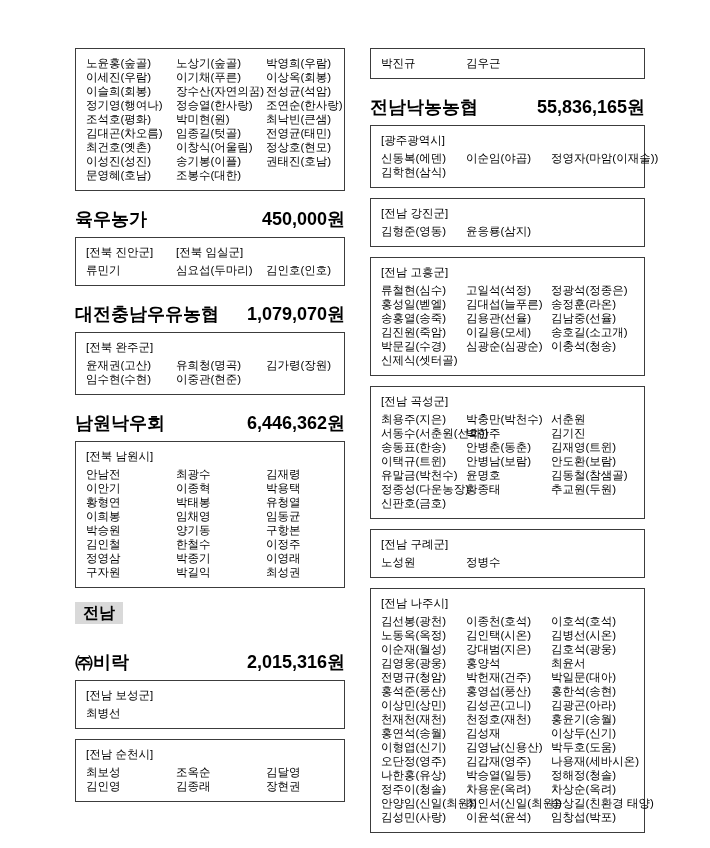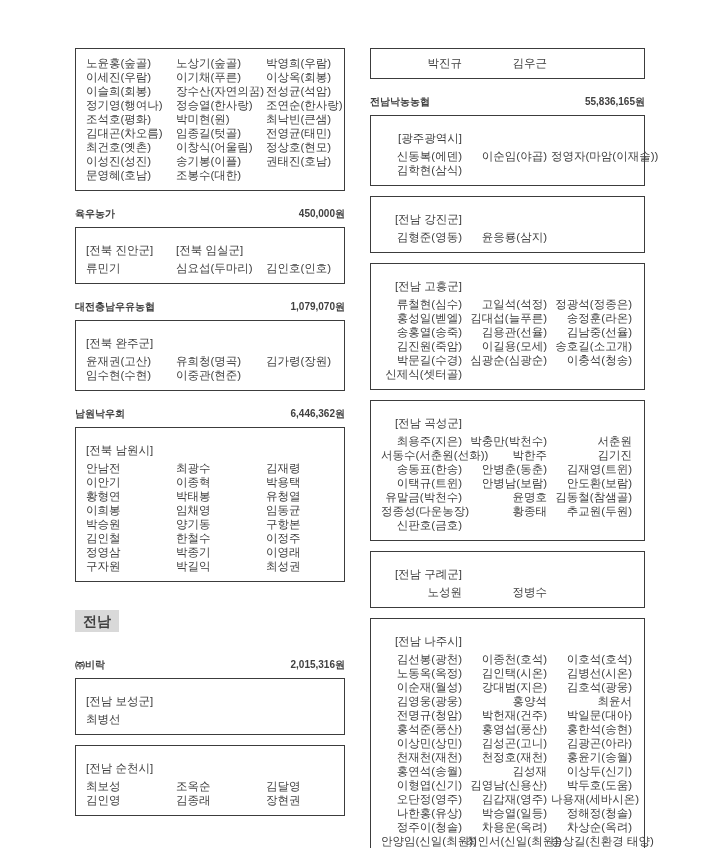--- a/index.html
+++ b/index.html
@@ -1,56 +1,56 @@
 <!DOCTYPE html>
 <html><head>
 <meta charset="utf-8">
 <style>
   html,body{margin:0;padding:0;background:#ffffff;}
   .page{
     position:relative;
     width:710px;height:848px;
     box-sizing:border-box;
     background:#ffffff;
-    color:#404040;
+    color:#000000;
     font-family:"Liberation Sans","DejaVu Sans",sans-serif;
     display:flex;
     padding:48px 0 0 75px;
     gap:25px;
     overflow:hidden;
   }
   .col{display:block;}
   .col-left{width:270px;}
-  .col-right{width:275px;text-align:right;}
+  .col-right{width:275px;}
   .box{
     box-sizing:border-box;
     border:1.5px solid #3c3c3c;
     padding:7px 10px 8px 10px;
     margin-bottom:10px;
     font-size:11.5px;
     width:100%;
   }
   .name-row{display:flex;white-space:nowrap;line-height:14px;}
-  .region-row{margin-bottom:4px;margin-top:8px;}
+  .region-row{margin-bottom:4px;}
   .cell{min-width:90px;padding-right:4px;box-sizing:border-box;}
   .col-right .cell{min-width:85px;}
   .section-heading{
     display:flex;justify-content:space-between;align-items:baseline;
-    font-weight:bold;font-size:10px;
+    font-weight:bold;font-size:18px;
     margin:16px 0 6px 0;
   }
   .section-heading .amount{font-weight:bold;}
   .province-label{
     display:inline-block;
     background:#d9d9d9;
     font-weight:bold;
-    font-size:14px;
+    font-size:16px;
     line-height:22px;
     padding:0 8px;
-    margin:18px 0 10px 0;
+    margin:4px 0 10px 0;
   }
   .carryover{margin-top:0;}
 </style>
 </head>
 <body>
 
 <div class="page">
 
   <div class="col col-left">
 

